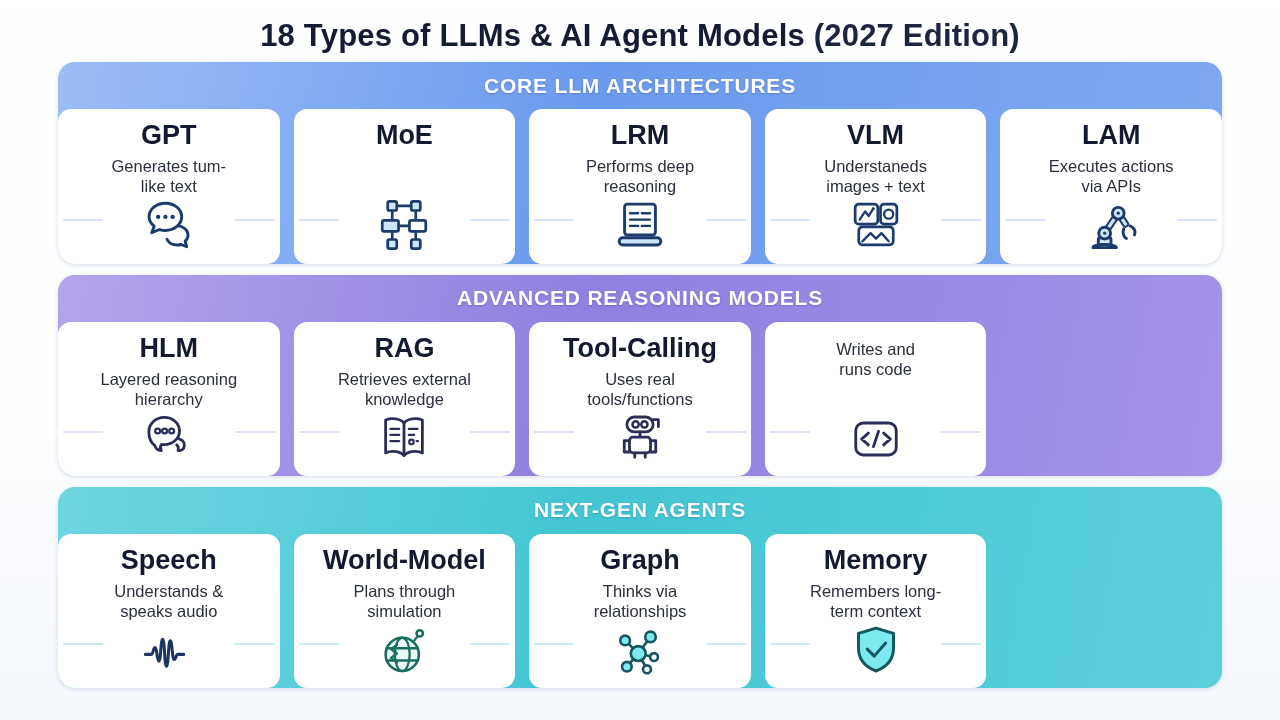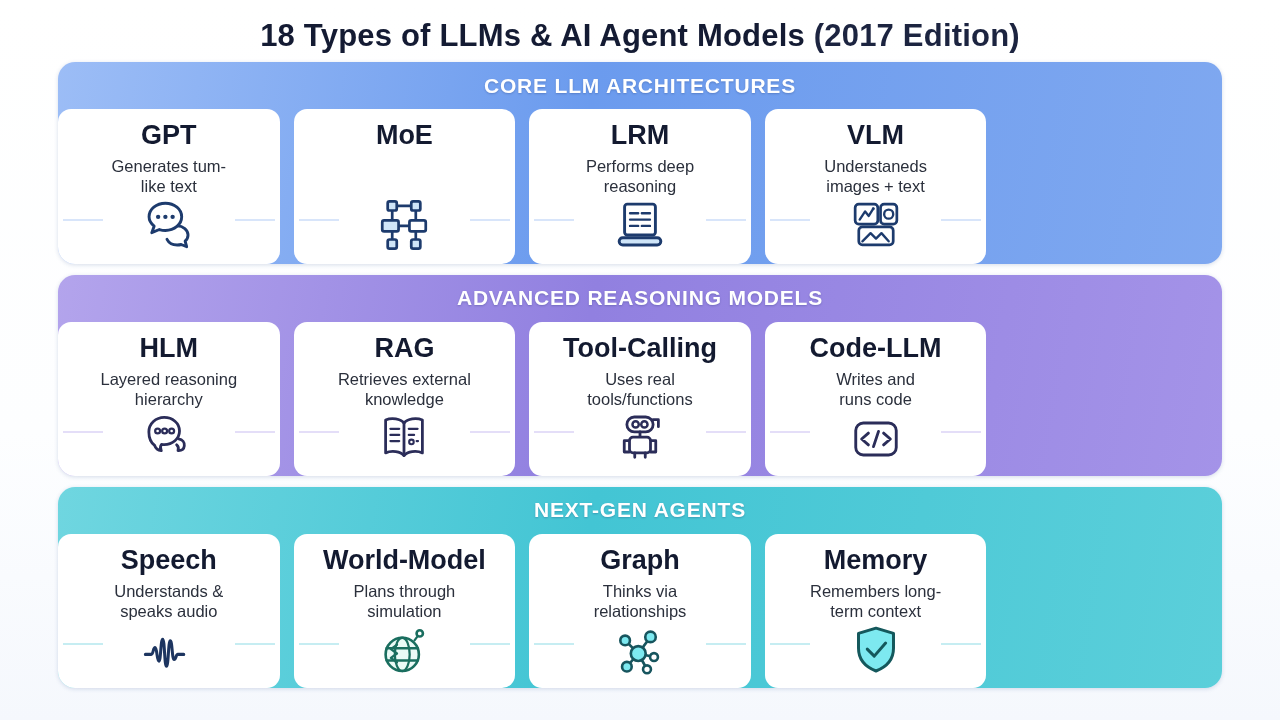--- a/index.html
+++ b/index.html
@@ -34,21 +34,21 @@
     white-space:pre-line; margin-top:5px; }
   .iconrow { margin-top:auto; margin-bottom:2px; position:relative; z-index:1; }
   .iconrow svg { display:block; }
 </style>
 </head>
 <body>
 
 <div class="page">
   <div class="title">
     <span>18 Types of LLMs &amp; AI Agent Models</span>
-    <span class="suffix"> <span>(2017 Edition)</span></span>
+    <span class="suffix"> <span>(2027 Edition)</span></span>
   </div>
 
   <div class="sections">
 
     <div class="section sec-blue">
       <div class="sec-header">CORE LLM ARCHITECTURES</div>
       <div class="cards">
 
         <div class="card">
           <div class="card-title">GPT</div>
@@ -103,20 +103,40 @@
               <path d="M14 26l6-9 4 5 5-8" stroke-width="2.6"></path>
               <circle cx="29" cy="14" r="1.6" fill="#1d3b6d" stroke="none"></circle>
               <rect x="37" y="9" width="18" height="22" rx="4" fill="#ffffff"></rect>
               <circle cx="46" cy="20" r="5" stroke-width="2.6"></circle>
               <rect x="13" y="34" width="38" height="20" rx="4" fill="#ffffff"></rect>
               <path d="M17 50l9-9 6 6 6-6 8 9" stroke-width="2.6"></path>
             </svg>
           </div>
         </div>
 
+        <div class="card">
+          <div class="card-title">LAM</div>
+          <div class="card-desc">Executes actions
+via APIs</div>
+          <div class="iconrow">
+            <svg width="62" height="58" viewBox="0 0 64 64" fill="none" stroke="#1d3b6d" stroke-width="3.2" stroke-linecap="round" stroke-linejoin="round">
+              <path d="M25 41L40 19" stroke-width="8"></path>
+              <path d="M25 41L40 19" stroke="#cfe5f8" stroke-width="3.5"></path>
+              <path d="M40 19l8 12" stroke-width="8"></path>
+              <path d="M40 19l8 12" stroke="#cfe5f8" stroke-width="3.5"></path>
+              <path d="M46 36q-2 8 3 11M53 33q7 3 5 10"></path>
+              <circle cx="40" cy="19" r="6.5" fill="#cfe5f8"></circle>
+              <circle cx="40" cy="19" r="1.8" fill="#1d3b6d" stroke="none"></circle>
+              <rect x="18" y="46" width="14" height="8" rx="2" fill="#cfe5f8"></rect>
+              <path d="M12 57a13 3.5 0 0 1 26 0Z" fill="#cfe5f8"></path>
+              <circle cx="25" cy="41" r="6.5" fill="#cfe5f8"></circle>
+              <circle cx="25" cy="41" r="1.8" fill="#1d3b6d" stroke="none"></circle>
+            </svg>
+          </div>
+        </div>
 
       </div>
     </div>
 
     <div class="section sec-purple">
       <div class="sec-header">ADVANCED REASONING MODELS</div>
       <div class="cards">
 
         <div class="card">
           <div class="card-title">HLM</div>
@@ -161,21 +181,20 @@
               <path d="M47 11h6v8"></path>
               <path d="M32 25v6"></path>
               <path d="M20 35h-6v13h6M44 35h6v13h-6"></path>
               <rect x="20" y="31" width="24" height="18" rx="4" fill="#ffffff"></rect>
               <path d="M26 49v5M38 49v5"></path>
             </svg>
           </div>
         </div>
 
         <div class="card">
-          <div class="card-title">Code-LLM</div>
           <div class="card-desc">Writes and
 runs code</div>
           <div class="iconrow">
             <svg width="64" height="54" viewBox="0 0 64 64" fill="none" stroke="#2b2d59" stroke-width="3.4" stroke-linecap="round" stroke-linejoin="round">
               <rect x="8" y="13" width="48" height="38" rx="9" fill="#ffffff"></rect>
               <path d="M23 25l-8 7 8 7M41 25l8 7-8 7M35 23l-6 18"></path>
             </svg>
           </div>
         </div>
 

